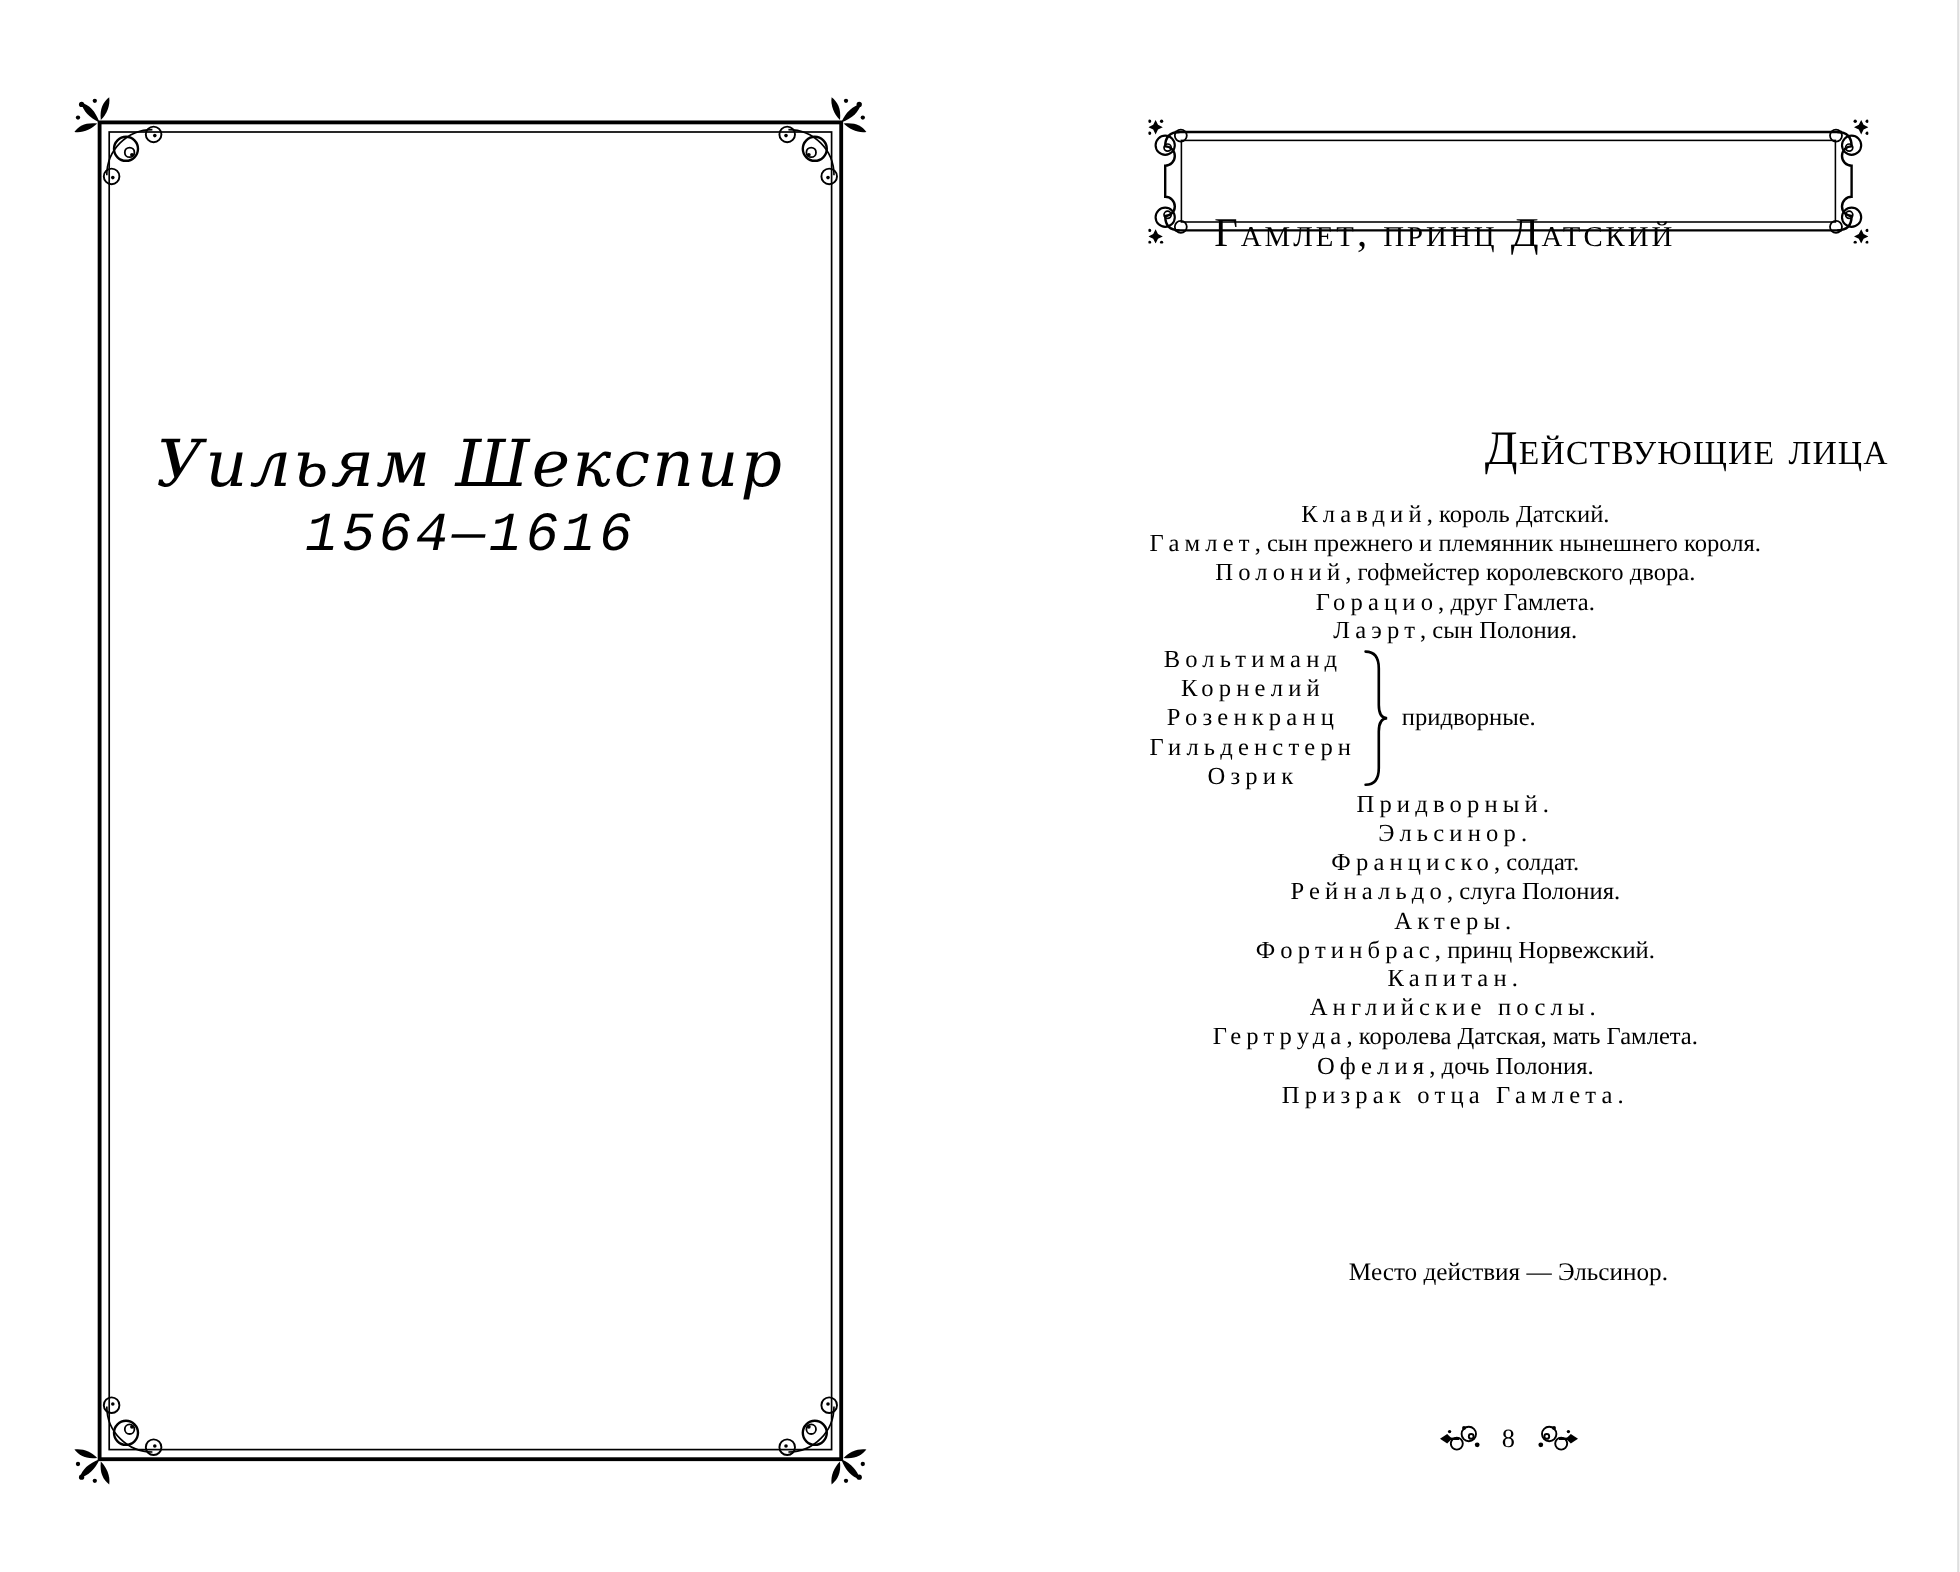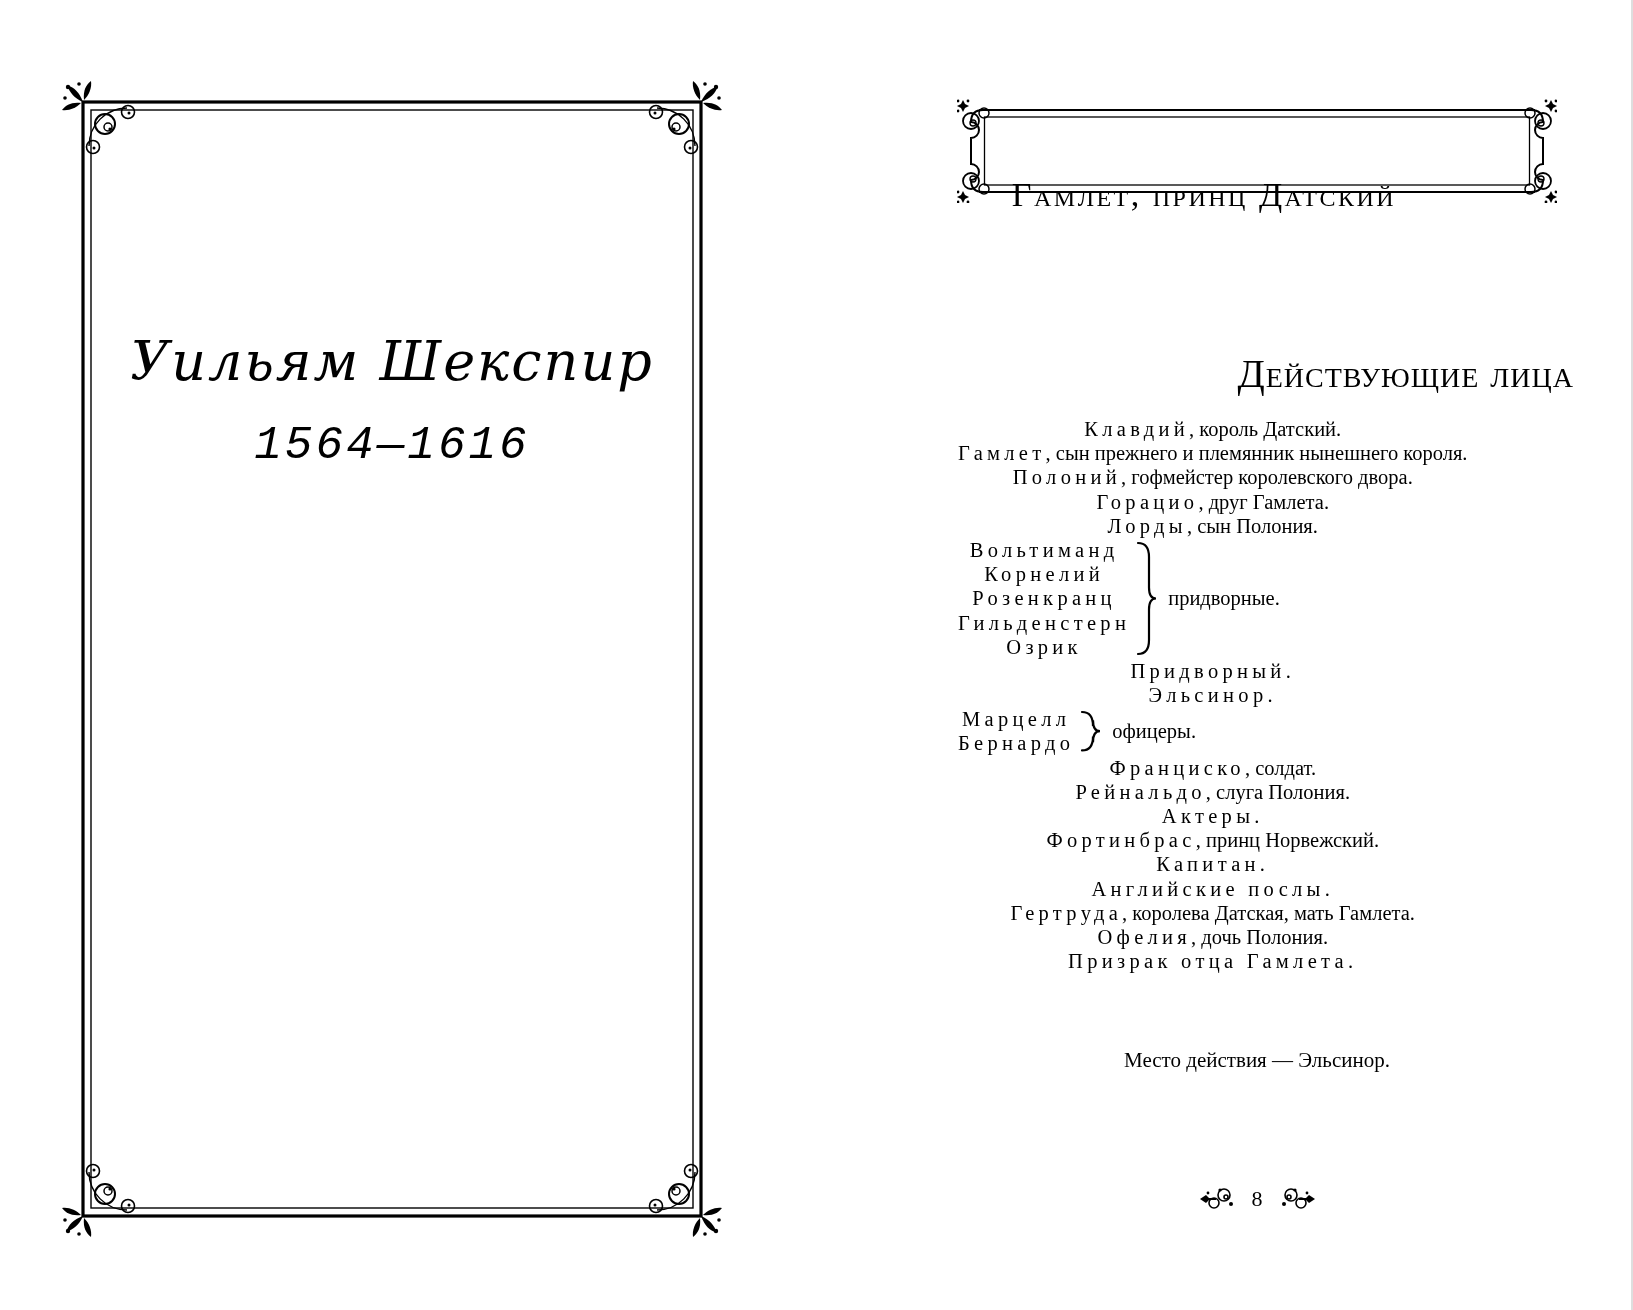--- a/index.html
+++ b/index.html
@@ -4,21 +4,21 @@
 <style>
   html,body{margin:0;padding:0;}
   body{
     width:1633px;height:1310px;position:relative;background:#ffffff;
     font-family:"Liberation Serif","DejaVu Serif",serif;color:#000;
     overflow:hidden;
   }
   
   .frame-svg{position:absolute;left:58px;top:78px;}
   .author-name{
-    position:absolute;left:92px;top:330px;width:600px;text-align:center;
+    position:absolute;left:92px;top:355px;width:600px;text-align:center;
     font-family:"DejaVu Serif","Liberation Serif",serif;
     font-style:italic;font-size:54px;letter-spacing:2px;white-space:nowrap;
   }
   .author-years{
     position:absolute;left:92px;top:420px;width:600px;text-align:center;
     font-family:Liberation Mono, monospace;
     font-style:italic;font-size:46px;letter-spacing:3px;
   }
   
   .banner-svg{position:absolute;left:957px;top:99px;}
@@ -122,46 +122,36 @@
 </svg>
 <div class="banner-title">Гамлет, принц Датский</div>
 
 <div class="cast-heading">Действующие лица</div>
 
 <div class="cast-list">
     <div class="cast-line"><span class="sp">Клавдий</span><span>, король Датский.</span></div>
     <div class="cast-line"><span class="sp">Гамлет</span><span>, сын прежнего и племянник нынешнего короля.</span></div>
     <div class="cast-line"><span class="sp">Полоний</span><span>, гофмейстер королевского двора.</span></div>
     <div class="cast-line"><span class="sp">Горацио</span><span>, друг Гамлета.</span></div>
-    <div class="cast-line"><span class="sp">Лорды</span><span>, сын Полония.</span></div>
+    <div class="cast-line"><span class="sp">Лаэрт</span><span>, сын Полония.</span></div>
     <div class="cast-group">
       <div class="gnames">
         <div class="cast-line sp">Вольтиманд</div>
         <div class="cast-line sp">Корнелий</div>
         <div class="cast-line sp">Розенкранц</div>
         <div class="cast-line sp">Гильденстерн</div>
         <div class="cast-line sp">Озрик</div>
       </div>
       <svg width="24" height="115" viewBox="0 0 24 115" class="brace">
         <path d="M2 2 Q13 2 13 16 L13 46.5 Q13 57.5 20 57.5 Q13 57.5 13 68.5 L13 99 Q13 113 2 113" fill="none" stroke="#000000" stroke-width="2.2" stroke-linecap="round"></path>
       </svg>
       <div class="glabel">придворные.</div>
     </div>
     <div class="cast-line"><span class="sp">Придворный.</span></div>
     <div class="cast-line"><span class="sp">Эльсинор.</span></div>
-    <div class="cast-group">
-      <div class="gnames">
-        <div class="cast-line sp">Марцелл</div>
-        <div class="cast-line sp">Бернардо</div>
-      </div>
-      <svg width="24" height="42.4" viewBox="0 0 24 42.4" class="brace">
-        <path d="M2 2 Q13 2 13 16 L13 10.2 Q13 21.2 20 21.2 Q13 21.2 13 32.2 L13 26.4 Q13 40.4 2 40.4" fill="none" stroke="#000000" stroke-width="2.2" stroke-linecap="round"></path>
-      </svg>
-      <div class="glabel">офицеры.</div>
-    </div>
     <div class="cast-line"><span class="sp">Франциско</span><span>, солдат.</span></div>
     <div class="cast-line"><span class="sp">Рейнальдо</span><span>, слуга Полония.</span></div>
     <div class="cast-line"><span class="sp">Актеры.</span></div>
     <div class="cast-line"><span class="sp">Фортинбрас</span><span>, принц Норвежский.</span></div>
     <div class="cast-line"><span class="sp">Капитан.</span></div>
     <div class="cast-line"><span class="sp">Английские послы.</span></div>
     <div class="cast-line"><span class="sp">Гертруда</span><span>, королева Датская, мать Гамлета.</span></div>
     <div class="cast-line"><span class="sp">Офелия</span><span>, дочь Полония.</span></div>
     <div class="cast-line"><span class="sp">Призрак отца Гамлета.</span></div>
   </div>

